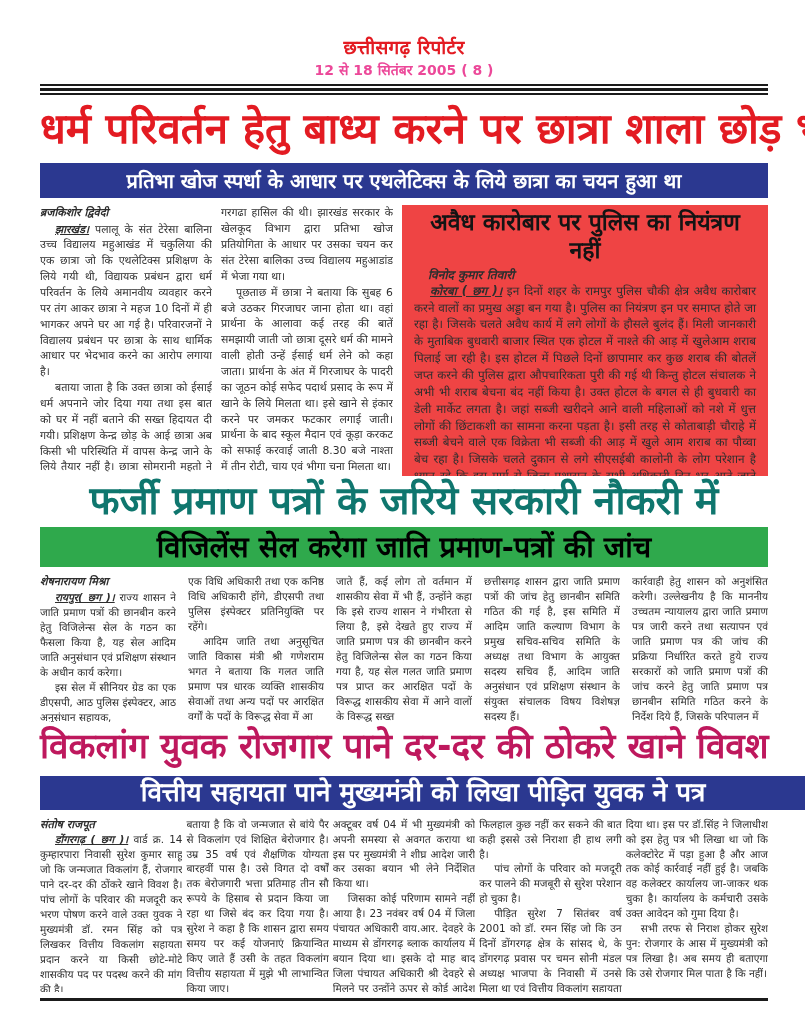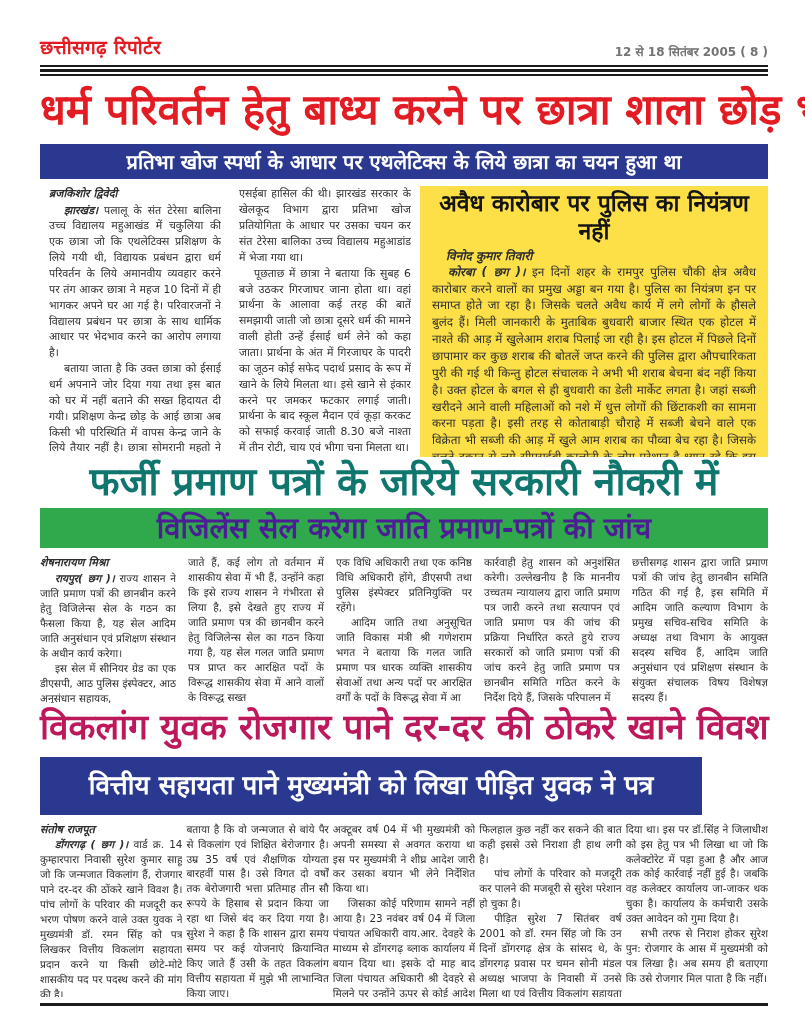--- a/index.html
+++ b/index.html
@@ -6,50 +6,50 @@
   html,body { width:805px; height:1024px; }
   body {
     background:#ffffff;
     font-family:"DejaVu Sans", sans-serif;
     color:#2e2e2e;
     overflow:hidden;
   }
   .page { width:805px; height:1024px; padding:34px 37px 0 40px; }
 
   
-  .header-row { display:flex; justify-content:space-between; align-items:flex-end; }
+  .header-row { display:flex; justify-content:space-between; align-items:center;flex-direction:column; }
   .masthead { color:#e31b22; font-size:19px; font-weight:bold; letter-spacing:.3px; }
-  .issue-date { font-size:12px; color:#737373; font-weight:bold; }
+  .issue-date { font-size:14px; color:#ec4899; font-weight:bold; }
   .header-rule { margin-top:5px; height:11px; border-top:2px solid #1b1b1b; border-bottom:2px solid #1b1b1b; position:relative; }
   .header-rule::after { content:""; position:absolute; left:0; right:0; top:2px; height:3px; background:#1b1b1b; }
 
   
   .headline1 { margin-top:9px; text-align:center; color:#e31b22; font-size:42px; font-weight:bold; line-height:1.2; white-space:nowrap; }
   .strip { margin-top:9px; background:#2b3890; color:#ffffff; font-weight:bold; text-align:center; }
   .strip1 { font-size:20px; padding:4px 23px; }
   .headline2 { margin-top:3px; text-align:center; color:#0f766e; font-size:39px; font-weight:bold; line-height:1.15; white-space:nowrap; }
-  .strip-green { margin-top:3px; background:#2fa94c; color:#4c1d95; font-weight:bold; text-align:center; font-size:29px; padding:2px 6px; line-height:1.25; }
+  .strip-green { margin-top:3px; background:#2fa94c; color:#000000; font-weight:bold; text-align:center; font-size:29px; padding:2px 6px; line-height:1.25; }
   .headline3 { margin-top:4px; text-align:center; color:#be185d; font-size:35px; font-weight:bold; line-height:1.15; white-space:nowrap; }
-  .strip2 { font-size:26px; padding:12px 10px; width:662px; line-height:1.3; }
+  .strip2 { font-size:26px; padding:0 10px; width:766px; line-height:1.3; }
 
   
   .cols { display:flex; margin-top:7px; overflow:hidden; }
   .section1 { height:271px; gap:9px; }
   .section2 { height:148px; gap:12px; }
   .section3 { height:175px; gap:4px; }
   .col { text-align:justify; font-size:10.8px; line-height:1.47; overflow:hidden; }
-  .s1col { width:172px; flex:none;margin-left:9px; }
+  .s1col { width:172px; flex:none; }
   .ncol { flex:1; font-size:10.4px; line-height:1.44; }
   .col p { text-indent:15px; }
   .col p.noindent { text-indent:0; }
   .byline { font-weight:bold; font-style:italic; font-size:11px; text-indent:14px; }
-  .dateline { font-weight:bold; font-style:italic; }
+  .dateline { font-weight:bold; font-style:italic;text-decoration:underline; }
 
   
-  .pinkbox { flex:1; background:#fde047; padding:4px 12px 6px 12px; overflow:hidden; }
+  .pinkbox { flex:1; background:#ef4444; padding:4px 12px 6px 12px; overflow:hidden; }
   .pinkbox-title { text-align:center; color:#141414; font-size:23px; font-weight:bold; line-height:1.18; margin-bottom:2px; }
   .pinkbox .byline { font-size:12px; }
   .pinkbox .body { text-align:justify; font-size:11.8px; line-height:1.43; }
   .pinkbox .body p { text-indent:16px; }
 
   .bottom-rule { margin-top:6px; border-top:3px solid #1b1b1b; }
 </style>
 </head>
 <body>
 
@@ -64,21 +64,21 @@
   <div class="headline1">धर्म परिवर्तन हेतु बाध्य करने पर छात्रा शाला छोड़ भागी</div>
   <div class="strip strip1">प्रतिभा खोज स्पर्धा के आधार पर एथलेटिक्स के लिये छात्रा का चयन हुआ था</div>
 
   <div class="cols section1">
     <div class="col s1col">
       <p class="byline noindent">ब्रजकिशोर द्विवेदी</p>
       <p><span class="dateline">झारखंड।</span> <span>पलालू के संत टेरेसा बालिना उच्च विद्यालय महुआखंड में चकुलिया की एक छात्रा जो कि एथलेटिक्स प्रशिक्षण के लिये गयी थी, विद्यायक प्रबंधन द्वारा धर्म परिवर्तन के लिये अमानवीय व्यवहार करने पर तंग आकर छात्रा ने महज 10 दिनों में ही भागकर अपने घर आ गई है। परिवारजनों ने विद्यालय प्रबंधन पर छात्रा के साथ धार्मिक आधार पर भेदभाव करने का आरोप लगाया है।</span></p>
       <p>बताया जाता है कि उक्त छात्रा को ईसाई धर्म अपनाने जोर दिया गया तथा इस बात को घर में नहीं बताने की सख्त हिदायत दी गयी। प्रशिक्षण केन्द्र छोड़ के आई छात्रा अब किसी भी परिस्थिति में वापस केन्द्र जाने के लिये तैयार नहीं है। छात्रा सोमरानी महतो ने जिला एवं प्रान्तीय स्तरीय एथलेटिक्स प्रतियोगिता में</p>
     </div>
     <div class="col s1col">
-      <p class="noindent">एसईबा हासिल की थी। झारखंड सरकार के खेलकूद विभाग द्वारा प्रतिभा खोज प्रतियोगिता के आधार पर उसका चयन कर संत टेरेसा बालिका उच्च विद्यालय महुआडांड में भेजा गया था।</p>
+      <p class="noindent">गरगढा हासिल की थी। झारखंड सरकार के खेलकूद विभाग द्वारा प्रतिभा खोज प्रतियोगिता के आधार पर उसका चयन कर संत टेरेसा बालिका उच्च विद्यालय महुआडांड में भेजा गया था।</p>
       <p>पूछताछ में छात्रा ने बताया कि सुबह 6 बजे उठकर गिरजाघर जाना होता था। वहां प्रार्थना के आलावा कई तरह की बातें समझायी जाती जो छात्रा दूसरे धर्म की मामने वाली होती उन्हें ईसाई धर्म लेने को कहा जाता। प्रार्थना के अंत में गिरजाघर के पादरी का जूठन कोई सफेद पदार्थ प्रसाद के रूप में खाने के लिये मिलता था। इसे खाने से इंकार करने पर जमकर फटकार लगाई जाती। प्रार्थना के बाद स्कूल मैदान एवं कूड़ा करकट को सफाई करवाई जाती 8.30 बजे नाश्ता में तीन रोटी, चाय एवं भीगा चना मिलता था।</p>
     </div>
     <div class="pinkbox">
       <div class="pinkbox-title">अवैध कारोबार पर पुलिस का नियंत्रण नहीं</div>
       <p class="byline">विनोद कुमार तिवारी</p>
       <div class="body">
         <p><span class="dateline">कोरबा ( छग )।</span> <span>इन दिनों शहर के रामपुर पुलिस चौकी क्षेत्र अवैध कारोबार करने वालों का प्रमुख अड्डा बन गया है। पुलिस का नियंत्रण इन पर समाप्त होते जा रहा है। जिसके चलते अवैध कार्य में लगे लोगों के हौसले बुलंद हैं। मिली जानकारी के मुताबिक बुधवारी बाजार स्थित एक होटल में नाश्ते की आड़ में खुलेआम शराब पिलाई जा रही है। इस होटल में पिछले दिनों छापामार कर कुछ शराब की बोतलें जप्त करने की पुलिस द्वारा औपचारिकता पुरी की गई थी किन्तु होटल संचालक ने अभी भी शराब बेचना बंद नहीं किया है। उक्त होटल के बगल से ही बुधवारी का डेली मार्केट लगता है। जहां सब्जी खरीदने आने वाली महिलाओं को नशे में धुत्त लोगों की छिंटाकशी का सामना करना पड़ता है। इसी तरह से कोताबाड़ी चौराहे में सब्जी बेचने वाले एक विक्रेता भी सब्जी की आड़ में खुले आम शराब का पौव्वा बेच रहा है। जिसके चलते दुकान से लगे सीएसईबी कालोनी के लोग परेशान है ध्यान रहे कि इस मार्ग से जिला प्रशासन के सभी अधिकारी दिन भर आते जाते रहते हैं किन्तु इनका डर न तो शराब विक्रेता को है और न ही इस अवैध कारोबार को बंद कराने की चिंता रामपुर पुलिस को है।</span></p>
 
       </div>
     </div>
@@ -87,31 +87,31 @@
   <div class="headline2">फर्जी प्रमाण पत्रों के जरिये सरकारी नौकरी में</div>
   <div class="strip-green">विजिलेंस सेल करेगा जाति प्रमाण-पत्रों की जांच</div>
 
   <div class="cols section2">
     <div class="col ncol">
       <p class="byline noindent">शेषनारायण मिश्रा</p>
       <p><span class="dateline">रायपुर( छग )।</span> <span>राज्य शासन ने जाति प्रमाण पत्रों की छानबीन करने हेतु विजिलेन्स सेल के गठन का फैसला किया है, यह सेल आदिम जाति अनुसंधान एवं प्रशिक्षण संस्थान के अधीन कार्य करेगा।</span></p>
       <p>इस सेल में सीनियर ग्रेड का एक डीएसपी, आठ पुलिस इंस्पेक्टर, आठ अनुसंधान सहायक,</p>
     </div>
     <div class="col ncol">
-      <p class="noindent">जाते हैं, कई लोग तो वर्तमान में शासकीय सेवा में भी हैं, उन्होंने कहा कि इसे राज्य शासन ने गंभीरता से लिया है, इसे देखते हुए राज्य में जाति प्रमाण पत्र की छानबीन करने हेतु विजिलेन्स सेल का गठन किया गया है, यह सेल गलत जाति प्रमाण पत्र प्राप्त कर आरक्षित पदों के विरूद्ध शासकीय सेवा में आने वालों के विरूद्ध सख्त</p>
-    </div>
-    <div class="col ncol">
       <p class="noindent">एक विधि अधिकारी तथा एक कनिष्ठ विधि अधिकारी होंगे, डीएसपी तथा पुलिस इंस्पेक्टर प्रतिनियुक्ति पर रहेंगे।</p>
       <p>आदिम जाति तथा अनुसूचित जाति विकास मंत्री श्री गणेशराम भगत ने बताया कि गलत जाति प्रमाण पत्र धारक व्यक्ति शासकीय सेवाओं तथा अन्य पदों पर आरक्षित वर्गों के पदों के विरूद्ध सेवा में आ</p>
     </div>
     <div class="col ncol">
-      <p class="noindent">कार्रवाही हेतु शासन को अनुशंसित करेगी। उल्लेखनीय है कि माननीय उच्चतम न्यायालय द्वारा जाति प्रमाण पत्र जारी करने तथा सत्यापन एवं जाति प्रमाण पत्र की जांच की प्रक्रिया निर्धारित करते हुये राज्य सरकारों को जाति प्रमाण पत्रों की जांच करने हेतु जाति प्रमाण पत्र छानबीन समिति गठित करने के निर्देश दिये हैं, जिसके परिपालन में</p>
+      <p class="noindent">जाते हैं, कई लोग तो वर्तमान में शासकीय सेवा में भी हैं, उन्होंने कहा कि इसे राज्य शासन ने गंभीरता से लिया है, इसे देखते हुए राज्य में जाति प्रमाण पत्र की छानबीन करने हेतु विजिलेन्स सेल का गठन किया गया है, यह सेल गलत जाति प्रमाण पत्र प्राप्त कर आरक्षित पदों के विरूद्ध शासकीय सेवा में आने वालों के विरूद्ध सख्त</p>
     </div>
     <div class="col ncol">
       <p class="noindent">छत्तीसगढ़ शासन द्वारा जाति प्रमाण पत्रों की जांच हेतु छानबीन समिति गठित की गई है, इस समिति में आदिम जाति कल्याण विभाग के प्रमुख सचिव-सचिव समिति के अध्यक्ष तथा विभाग के आयुक्त सदस्य सचिव हैं, आदिम जाति अनुसंधान एवं प्रशिक्षण संस्थान के संयुक्त संचालक विषय विशेषज्ञ सदस्य हैं।</p>
+    </div>
+    <div class="col ncol">
+      <p class="noindent">कार्रवाही हेतु शासन को अनुशंसित करेगी। उल्लेखनीय है कि माननीय उच्चतम न्यायालय द्वारा जाति प्रमाण पत्र जारी करने तथा सत्यापन एवं जाति प्रमाण पत्र की जांच की प्रक्रिया निर्धारित करते हुये राज्य सरकारों को जाति प्रमाण पत्रों की जांच करने हेतु जाति प्रमाण पत्र छानबीन समिति गठित करने के निर्देश दिये हैं, जिसके परिपालन में</p>
     </div>
   </div>
 
   <div class="headline3">विकलांग युवक रोजगार पाने दर-दर की ठोकरे खाने विवश</div>
   <div class="strip strip2">वित्तीय सहायता पाने मुख्यमंत्री को लिखा पीड़ित युवक ने पत्र</div>
 
   <div class="cols section3">
     <div class="col ncol">
       <p class="byline noindent">संतोष राजपूत</p>
       <p><span class="dateline">डोंगरगढ़ ( छग )।</span> <span>वार्ड क्र. 14 कुम्हारपारा निवासी सुरेश कुमार साहू जो कि जन्मजात विकलांग हैं, रोजगार पाने दर-दर की ठोंकरे खाने विवश है। पांच लोगों के परिवार की मजदूरी कर भरण पोषण करने वाले उक्त युवक ने मुख्यमंत्री डॉ. रमन सिंह को पत्र लिखकर वित्तीय विकलांग सहायता प्रदान करने या किसी छोटे-मोटे शासकीय पद पर पदस्थ करने की मांग की है।</span></p>

